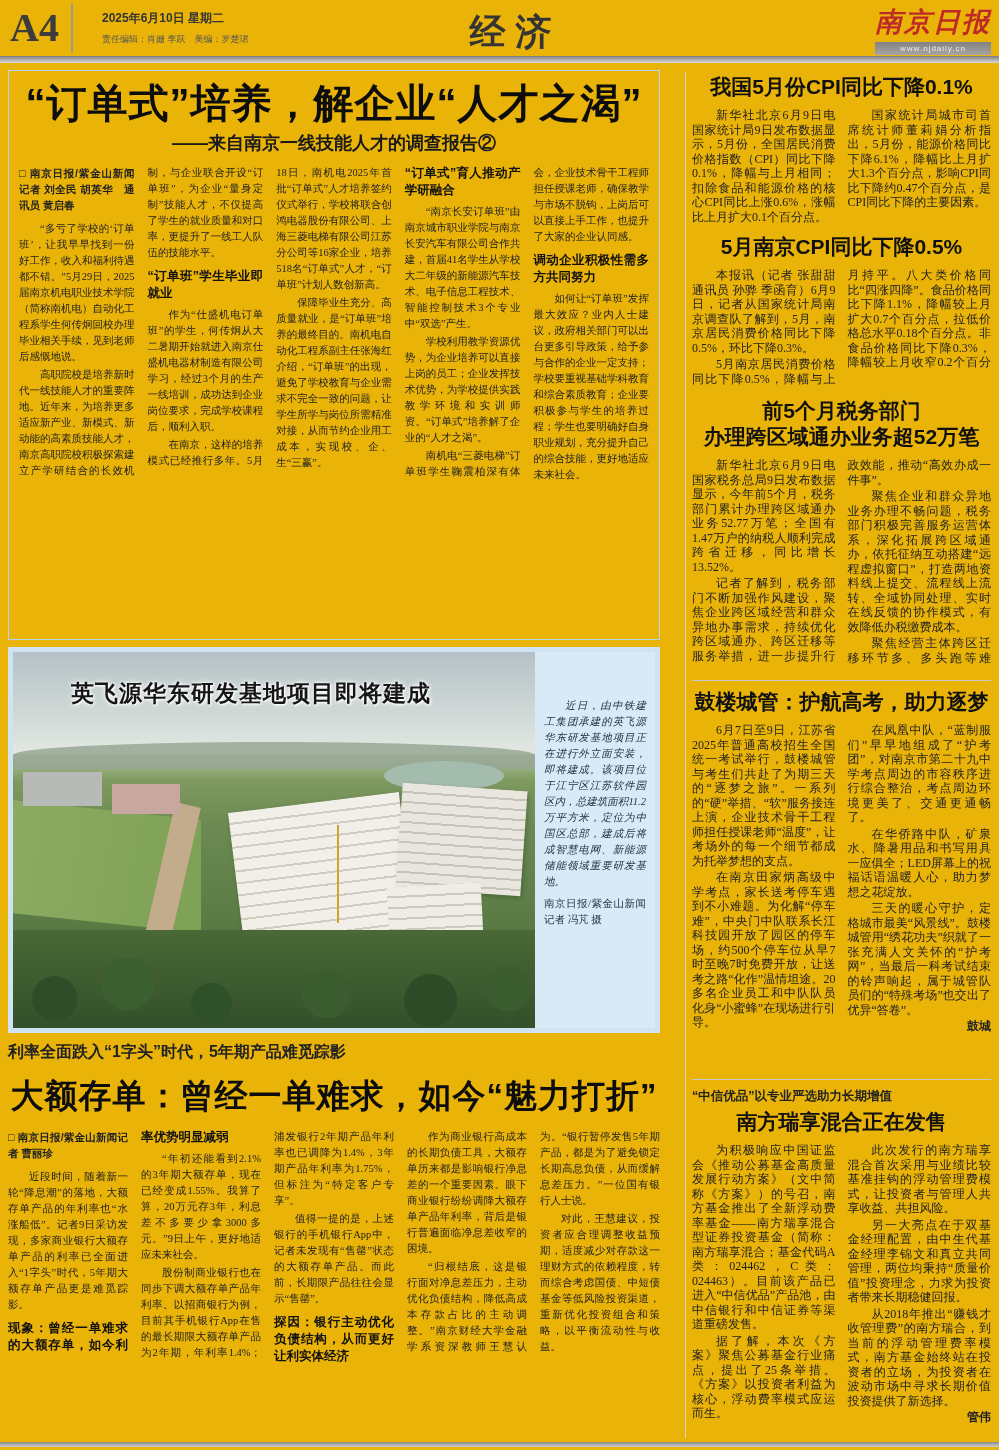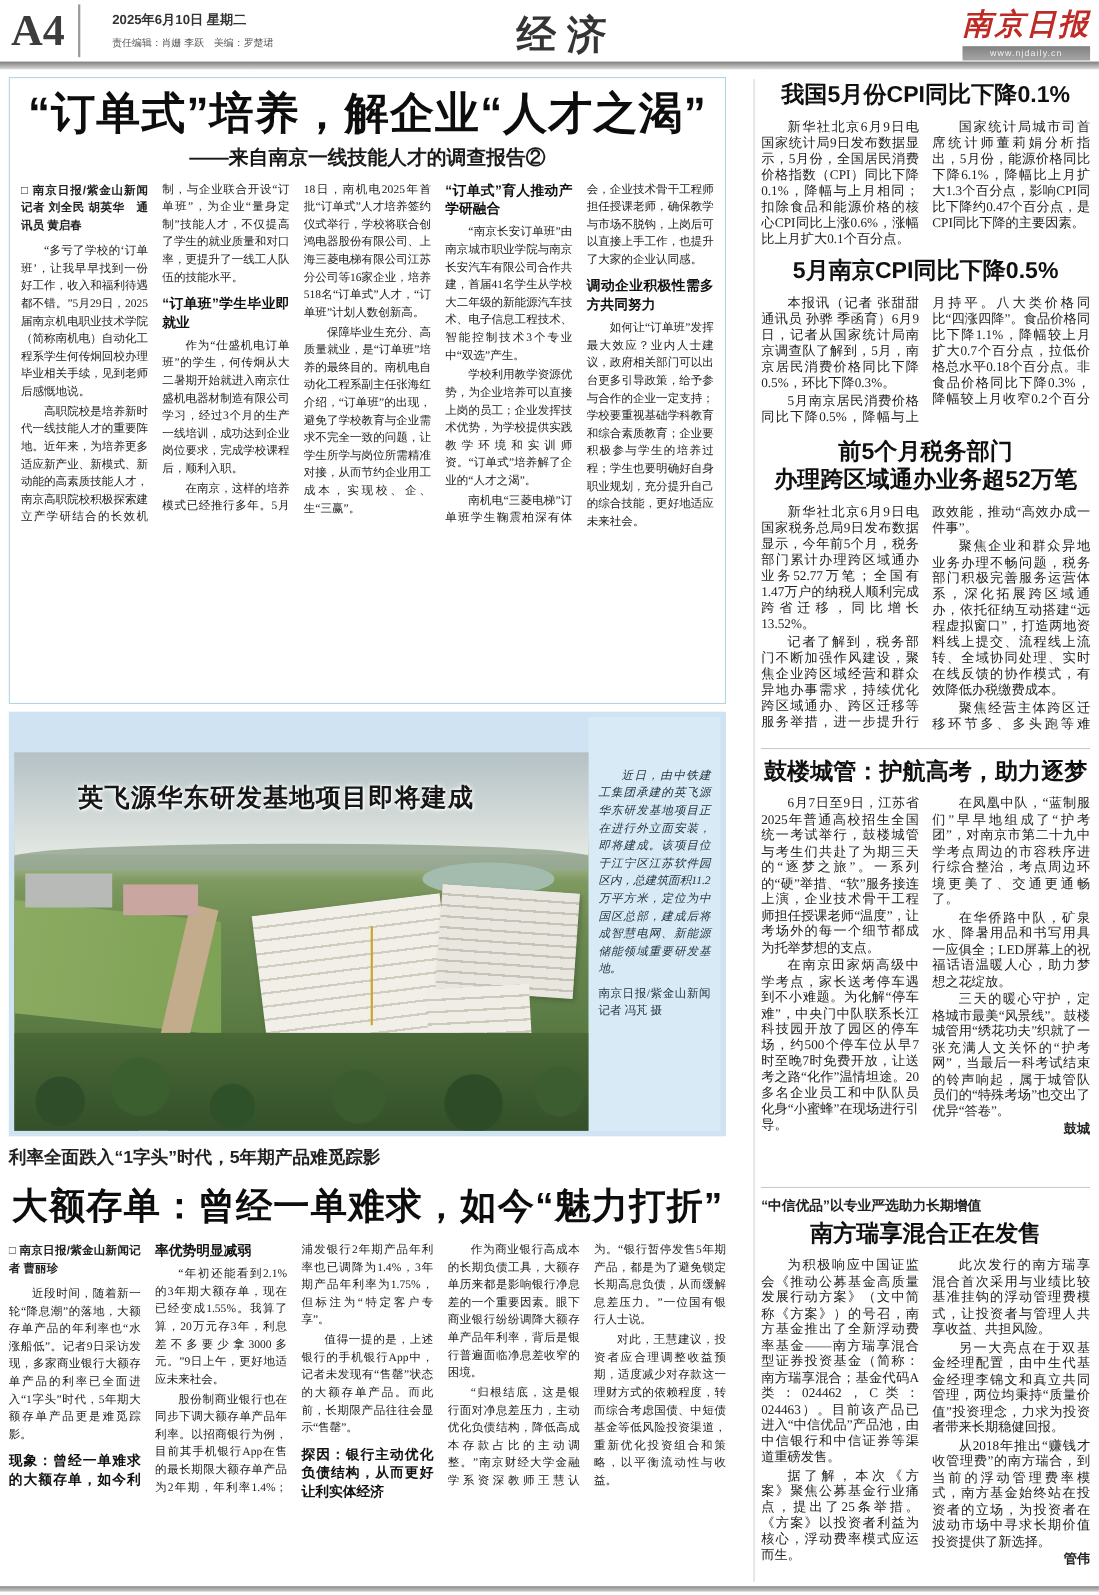--- a/index.html
+++ b/index.html
@@ -1,17 +1,17 @@
 <!DOCTYPE html>
 <html><head>
 <meta charset="utf-8">
 <style>
   html,body{margin:0;padding:0;}
   body{width:999px;height:1450px;background:#e9e8e5;font-family:"Liberation Serif",serif;color:#1c1c1c;position:relative;overflow:hidden;}
-  .page{position:absolute;inset:0;background:#ffffff;}
+  .page{position:absolute;inset:0;background:#eab308;}
   
   .masthead{position:absolute;top:0;left:0;right:0;height:56px;}
   .page-no{position:absolute;left:10px;top:4px;font-size:40px;font-weight:700;font-family:"Liberation Serif",serif;color:#3c3c3c;line-height:48px;padding-right:12px;border-right:2px solid #999;}
   .date-block{position:absolute;left:102px;top:10px;}
   .date-line{font-size:12px;font-weight:700;color:#333;font-family:"Liberation Sans",sans-serif;}
   .editor-line{font-size:9px;color:#555;margin-top:6px;font-family:"Liberation Sans",sans-serif;}
   .section-title{position:absolute;left:0;right:0;top:8px;text-align:center;font-size:36px;font-weight:900;letter-spacing:10px;color:#343434;font-family:"Liberation Sans",sans-serif;padding-left:32px;}
   .logo-block{position:absolute;right:8px;top:4px;text-align:right;}
   .logo-text{font-size:27px;font-weight:900;font-style:italic;color:#bf2a26;font-family:"Liberation Serif",serif;letter-spacing:2px;}
   .url-strip{margin-top:2px;background:linear-gradient(#828282,#a5a5a5);color:#f0f0f0;font-size:8px;letter-spacing:1px;padding:2px 8px;text-align:center;font-family:"Liberation Sans",sans-serif;}
@@ -28,21 +28,21 @@
   .n-body p.sig,.r-body p.sig{text-indent:0;text-align:right;font-weight:700;}
   .n-body h4,.r-body h4{font-size:12.5px;font-family:"Liberation Sans",sans-serif;font-weight:900;margin:7px 0 5px;text-indent:0;line-height:17px;color:#111;}
   
   .main-article{border:1px solid #b5d4e6;padding:8px 10px 6px;height:570px;box-sizing:border-box;}
   .main-headline{text-align:center;font-size:40px;font-weight:900;font-family:"Liberation Sans",sans-serif;letter-spacing:1px;line-height:48px;color:#0d0d0d;}
   .main-subhead{text-align:center;font-size:18px;font-weight:900;font-family:"Liberation Sans",sans-serif;margin:4px 0 10px;color:#1a1a1a;}
   .main-body{height:452px;}
   
   .photo-block{margin-top:7px;height:386px;background:#cfe3f2;padding:5px;box-sizing:border-box;}
   .photo-wrap{display:flex;height:100%;}
-  .photo-art{flex:1;position:relative;overflow:hidden;background:linear-gradient(180deg,#b9c5c9 0%,#d8dfd9 22%,#7f9a60 34%,#6c8a52 46%,#5c7c46 70%,#46622f 100%);margin-top:32px;}
+  .photo-art{flex:1;position:relative;overflow:hidden;background:linear-gradient(180deg,#b9c5c9 0%,#d8dfd9 22%,#7f9a60 34%,#6c8a52 46%,#5c7c46 70%,#46622f 100%);}
   .ph-sky{position:absolute;top:0;left:0;right:0;height:27%;background:linear-gradient(#b4c1c6,#e3e8e2);}
   .ph-hills{position:absolute;top:24%;left:0;right:0;height:7%;background:#97a794;border-radius:50% 50% 0 0;opacity:.85;}
   .ph-lake{position:absolute;top:29%;right:6%;width:120px;height:30px;background:#a3bcae;border-radius:50%;}
   .ph-field{position:absolute;left:0;top:42%;width:36%;height:30%;background:linear-gradient(100deg,#8cab62,#7da155);transform:skewY(6deg);}
   .ph-road{position:absolute;left:26%;top:40%;width:5%;height:62%;background:#c3ac8b;transform:rotate(13deg);}
   .ph-bldg-main{position:absolute;left:43%;top:40%;width:33%;height:42%;transform:rotate(-7deg);background:repeating-linear-gradient(180deg,#f1efe8 0 10px,#cfccc0 10px 12px);box-shadow:2px 3px 6px rgba(0,0,0,.25);}
   .ph-bldg-2{position:absolute;right:2%;top:36%;width:24%;height:28%;transform:rotate(4deg);background:repeating-linear-gradient(180deg,#e8e6df 0 8px,#c6c3b7 8px 10px);box-shadow:2px 2px 5px rgba(0,0,0,.2);}
   .ph-bldg-3{position:absolute;right:10%;top:62%;width:18%;height:24%;transform:rotate(-3deg);background:repeating-linear-gradient(180deg,#efede6 0 9px,#ccc9bd 9px 11px);}
   .ph-bldg-pink{position:absolute;left:19%;top:35%;width:13%;height:8%;background:#c9a6a0;}
   .ph-bldg-grey{position:absolute;left:2%;top:32%;width:15%;height:9%;background:#b7bab6;}

